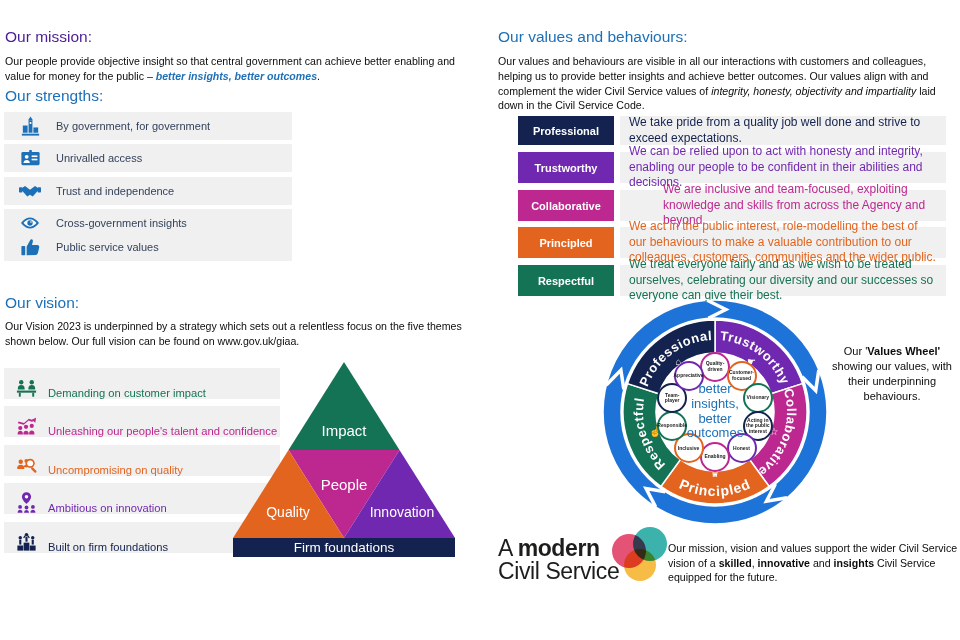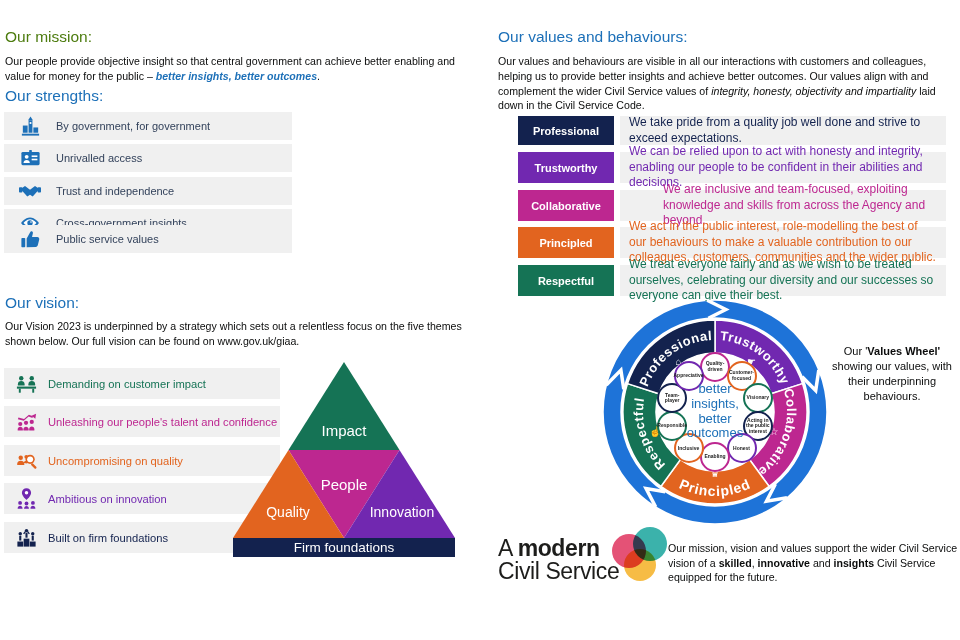--- a/index.html
+++ b/index.html
@@ -3,21 +3,21 @@
 <meta charset="utf-8">
 <style>
   html,body{margin:0;padding:0;}
   body{font-family:"Liberation Sans",sans-serif;background:#fff;}
   .page{position:relative;width:960px;height:640px;background:#fff;overflow:hidden;}
   .abs{position:absolute;}
   h2.sec{margin:0;font-size:15.5px;font-weight:400;}
   .para{font-size:10.6px;line-height:1.4;color:#0b0c0c;}
   
   .srow{position:absolute;left:4px;width:288px;height:28px;background:#f0f0f0;display:flex;align-items:center;}
-  .vrow{position:absolute;left:4px;width:276px;height:31px;background:#f0f0f0;display:flex;align-items:center;}
+  .vrow{position:absolute;left:4px;width:276px;height:31px;background:#f0f0f0;display:flex;align-items:flex-end;}
   .icon-cell{width:52px;display:flex;justify-content:center;align-items:center;flex:0 0 52px;}
   .vicon-cell{width:44px;display:flex;justify-content:center;align-items:center;flex:0 0 44px;}
   .slabel{font-size:11px;color:#33425b;}
   .vlabel{font-size:11.2px;}
   
   .trow{position:absolute;left:518px;width:428px;}
   .tlabel{position:absolute;left:0;top:0;bottom:0;width:96px;display:flex;align-items:center;justify-content:center;color:#fff;font-weight:700;font-size:11px;}
   .tdesc{position:absolute;left:102px;top:0;bottom:0;width:326px;background:#f0f0f0;display:flex;align-items:center;padding:2px 9px;box-sizing:border-box;font-size:12px;line-height:1.32;}
   
   .wheel{position:absolute;left:600px;top:297px;width:230px;height:230px;}
@@ -33,21 +33,21 @@
   .logo-circles{position:absolute;left:612px;top:527px;width:60px;height:56px;}
   .lc{position:absolute;border-radius:50%;mix-blend-mode:multiply;opacity:.88;}
   .footer{position:absolute;left:668px;top:541px;width:292px;font-size:10.6px;line-height:1.38;color:#0b0c0c;}
   .pyr-label{fill:#fff;text-anchor:middle;font-family:"Liberation Sans",sans-serif;}
 </style>
 </head>
 <body>
 
 <div class="page">
 
-  <h2 class="sec abs" style="left: 5px; top: 28px; color: #4d7c0f;">Our mission:</h2>
+  <h2 class="sec abs" style="left: 5px; top: 28px; color: #4c1d95;">Our mission:</h2>
 
   <p class="para abs" style="left:5px;top:54px;width:472px;margin:0;"><span>Our people provide objective insight so that central government can achieve better enabling and value for money for the public – </span><span style="font-weight: 700; font-style: italic; color: rgb(29, 112, 184);">better insights, better outcomes</span><span>.</span></p>
 
   <h2 class="sec abs" style="left: 5px; top: 87px; color: rgb(29, 112, 184);">Our strengths:</h2>
 
   <div class="srow" style="top:112px;">
     <span class="icon-cell">
       <svg width="23" height="23" viewBox="0 0 24 24">
           <g fill="#1d70b8">
         <polygon points="12,1.5 14.5,5.5 9.5,5.5"></polygon>
@@ -96,21 +96,21 @@
       <svg width="24" height="24" viewBox="0 0 24 24">
         <path d="M12 6.5 C7 6.5 3 12 3 12 s4 5.5 9 5.5 9-5.5 9-5.5 -4-5.5-9-5.5 z" fill="#1d70b8"></path>
         <path d="M12 8.3 C8.5 8.3 5.6 12 5.6 12 s2.9 3.7 6.4 3.7 6.4-3.7 6.4-3.7 -2.9-3.7-6.4-3.7 z" fill="#fff"></path>
         <circle cx="12" cy="12" r="2.7" fill="#1d70b8"></circle>
         <circle cx="13" cy="11" r="0.8" fill="#fff"></circle>
       </svg>
     </span>
     <span class="slabel">Cross-government insights</span>
   </div>
 
-  <div class="srow" style="top:225px;">
+  <div class="srow" style="top:233px;">
     <span class="icon-cell">
       <svg width="23" height="23" viewBox="0 0 24 24">
           <g fill="#1d70b8">
         <rect x="2.5" y="10.5" width="4" height="9.5" rx="0.8"></rect>
         <path d="M8 20 V11 l3.8-6.8 c.3-.6.9-.9 1.5-.7 .9.2 1.4 1 1.2 1.9 L13.6 9.5 h5.6 c1.3 0 2.2 1.2 1.9 2.4 l-1.5 6.2 c-.2 .9-1 1.6-2 1.6 z"></path>
       </g>
         </svg>
     </span>
     <span class="slabel">Public service values</span>
   </div>

